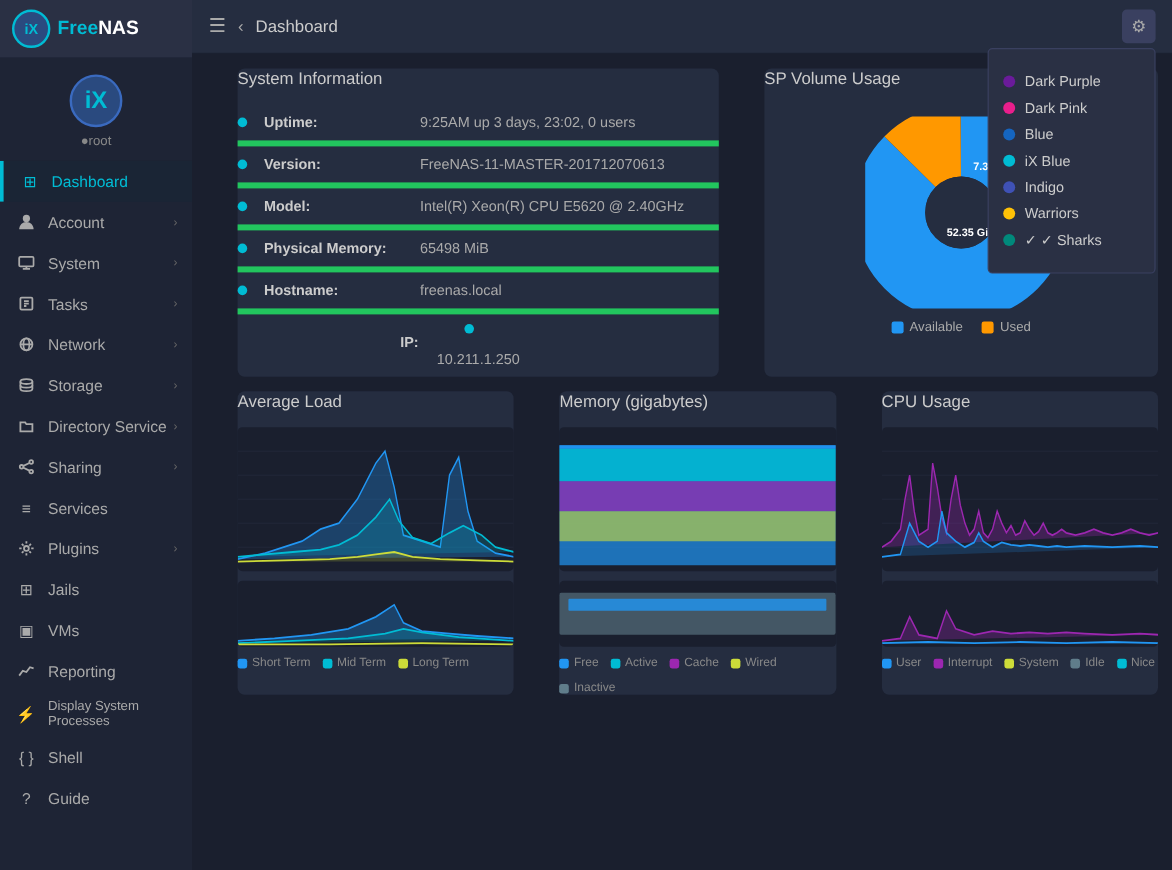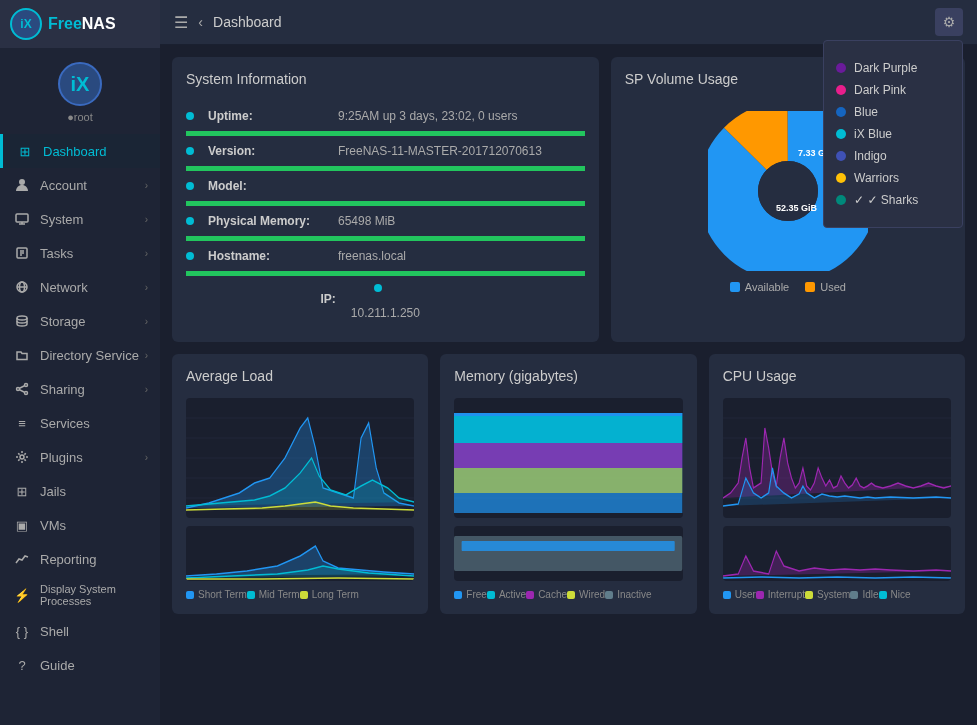--- a/index.html
+++ b/index.html
@@ -35,21 +35,21 @@
     .content { flex: 1; overflow-y: auto; padding: 12px; background: #1a1f2e; }
     
     
     .theme-dropdown { position: absolute; top: 32px; right: 0; background: #2a3044; border: 1px solid #3a4060; border-radius: 4px; padding: 16px 12px; z-index: 100; min-width: 140px; }
     .theme-item { display: flex; align-items: center; gap: 8px; padding: 4px 0; font-size: 12px; color: #ccc; cursor: pointer; }
     .theme-dot { width: 10px; height: 10px; border-radius: 50%; flex-shrink: 0; }
     .theme-item.selected .theme-label::before { content: '✓ '; }
     
     
     .cards-row { display: flex; gap: 12px; margin-bottom: 12px; }
-    .card { background: #252d40; border-radius: 6px; padding: 14px; flex: 1; }
+    .card { background: #252d40; border-radius: 6px; flex: 1; margin-left: 26px; }
     .card-title { font-size: 14px; color: #ccc; margin-bottom: 14px; font-weight: 500; }
     
     
     .sys-info-card { flex: 1.1; }
     .info-row { display: flex; align-items: center; padding: 8px 0; border-bottom: 5px solid #22c55e; }
     .info-row:last-child { border-bottom: none; flex-direction: column; }
     .info-dot { width: 8px; height: 8px; border-radius: 50%; background: #00bcd4; margin-right: 14px; flex-shrink: 0; }
     .info-label { font-weight: bold; color: #ccc; min-width: 130px; font-size: 12px; }
     .info-value { color: #aaa; font-size: 12px; }
     
@@ -58,21 +58,21 @@
     .pie-container { display: flex; flex-direction: column; align-items: center; padding: 10px 0; }
     .pie-chart { position: relative; width: 160px; height: 160px; }
     .pie-legend { display: flex; gap: 16px; margin-top: 10px; }
     .legend-item { display: flex; align-items: center; gap: 5px; font-size: 11px; color: #aaa; }
     .legend-dot { width: 10px; height: 10px; border-radius: 2px; }
     
     
     .chart-card { flex: 1; min-width: 0; }
     .chart-area { background: #1a1f2e; border-radius: 4px; height: 120px; position: relative; overflow: hidden; margin-bottom: 8px; }
     .chart-mini-area { background: #1a1f2e; border-radius: 4px; height: 55px; position: relative; overflow: hidden; margin-bottom: 8px; }
-    .chart-legend { display: flex; flex-wrap: wrap; }
+    .chart-legend { display: flex; gap: 10px; flex-wrap: wrap; }
     .chart-legend-item { display: flex; align-items: center; gap: 4px; font-size: 10px; color: #888; }
     .chart-legend-dot { width: 8px; height: 8px; border-radius: 2px; }
     
     
     .gear-btn { width: 28px; height: 28px; background: #3a4060; border-radius: 4px; display: flex; align-items: center; justify-content: center; cursor: pointer; color: #aaa; font-size: 14px; }
     
     .hamburger { font-size: 16px; color: #aaa; cursor: pointer; }
     .back-arrow { font-size: 14px; color: #aaa; cursor: pointer; }
   </style>
 </head>
@@ -275,20 +275,21 @@
             <span class="info-value">9:25AM up 3 days, 23:02, 0 users</span>
           </div>
           <div class="info-row">
             <div class="info-dot"></div>
             <span class="info-label">Version:</span>
             <span class="info-value">FreeNAS-11-MASTER-201712070613</span>
           </div>
           <div class="info-row">
             <div class="info-dot"></div>
             <span class="info-label">Model:</span>
+            <span class="info-value">Intel(R) Xeon(R) CPU E5620 @ 2.40GHz</span>
           </div>
           <div class="info-row">
             <div class="info-dot"></div>
             <span class="info-label">Physical Memory:</span>
             <span class="info-value">65498 MiB</span>
           </div>
           <div class="info-row">
             <div class="info-dot"></div>
             <span class="info-label">Hostname:</span>
             <span class="info-value">freenas.local</span>

